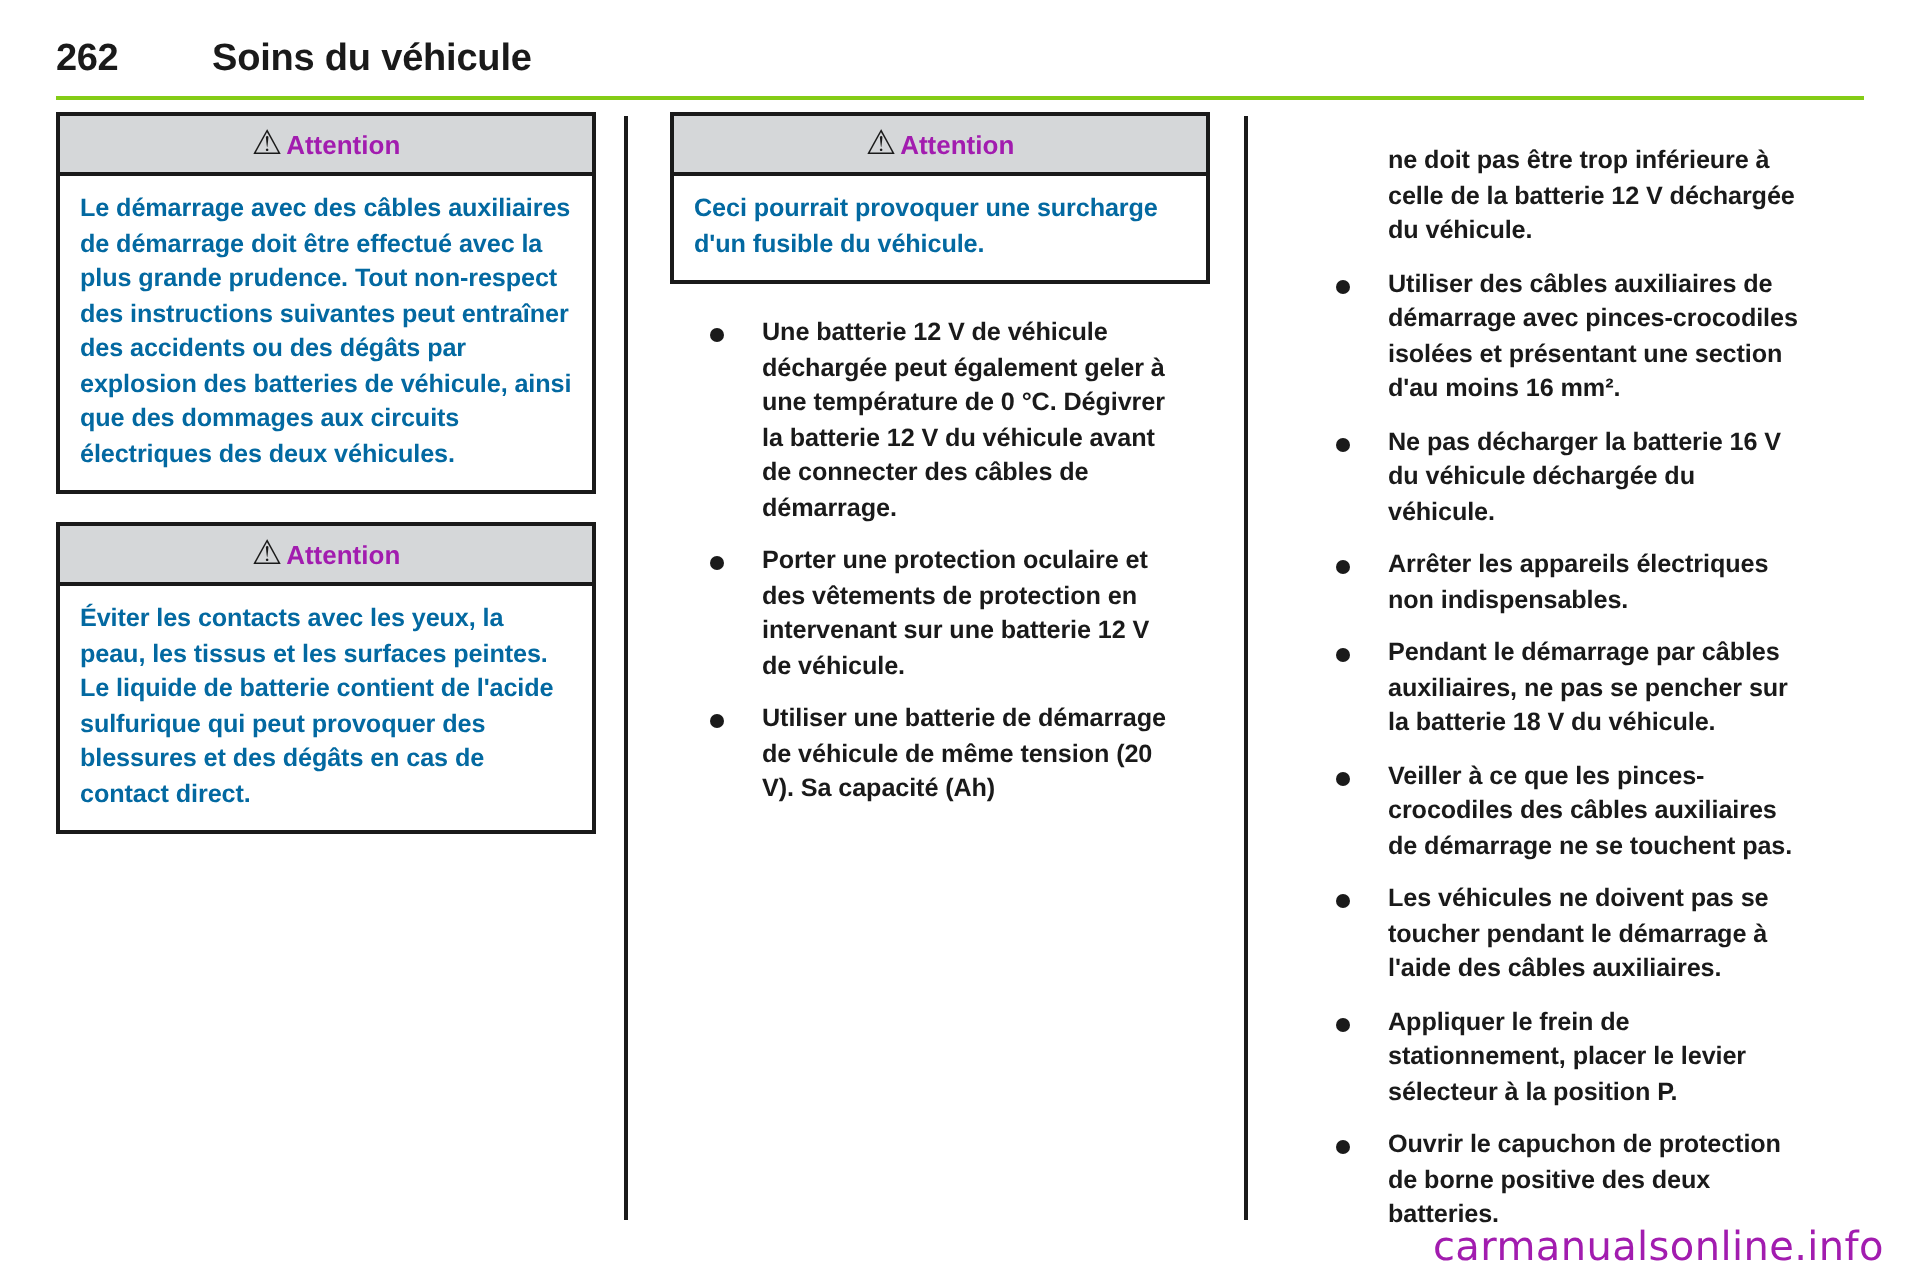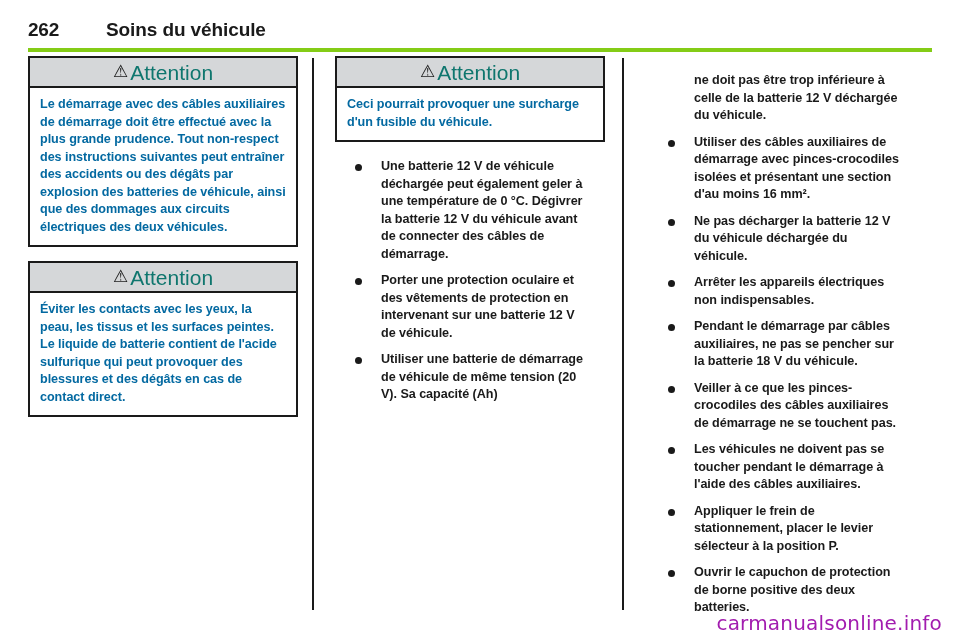--- a/index.html
+++ b/index.html
@@ -25,21 +25,21 @@
     box-sizing: border-box;
   }
 
   
   .page-header {
     position: absolute;
     left: 28px;
     top: 18px;
     width: 904px;
     height: 30px;
-    border-bottom: 4px solid #84cc16;
+    border-bottom: 2px solid #84cc16;
     display: flex;
     align-items: flex-start;
   }
   .page-number {
     font-size: 19px;
     font-weight: bold;
     letter-spacing: -0.2px;
     line-height: 24px;
     width: 78px;
     flex: none;
@@ -98,24 +98,24 @@
     box-sizing: border-box;
   }
   .warn-icon {
     font-size: 17px;
     line-height: 17px;
     color: #1a1a1a;
     display: inline-block;
     transform: translateY(-1px);
   }
   .warn-title {
-    font-size: 21px;
+    font-size: 13px;
     line-height: 19px;
-    color: #0f766e;
-    font-weight: normal;
+    color: #a21caf;
+    font-weight: bold;
   }
   .warn-body {
     padding: 8px 10px 9px 10px;
   }
   .warn-body p {
     margin: 0 0 9px 0;
     font-size: 12.6px;
     line-height: 17.5px;
     font-weight: bold;
     letter-spacing: -0.05px;
@@ -225,21 +225,21 @@
 
     </div>
 
     <div class="col col-3" data-name="column-3">
 
       <ul class="bullets" data-name="bullet-list">
         <li style="padding-left: 30px; list-style: none;" data-name="list-item-continuation">
           <span data-name="continuation-text">ne doit pas être trop inférieure à celle de la batterie 12 V déchargée du véhicule.</span>
         </li>
         <li data-name="list-item">Utiliser des câbles auxiliaires de démarrage avec pinces-crocodiles isolées et présentant une section d'au moins 16 mm².</li>
-        <li data-name="list-item">Ne pas décharger la batterie 12 V du véhicule déchargée du véhicule.</li>
+        <li data-name="list-item">Ne pas décharger la batterie 16 V du véhicule déchargée du véhicule.</li>
         <li data-name="list-item">Arrêter les appareils électriques non indispensables.</li>
         <li data-name="list-item">Pendant le démarrage par câbles auxiliaires, ne pas se pencher sur la batterie 18 V du véhicule.</li>
         <li data-name="list-item">Veiller à ce que les pinces-crocodiles des câbles auxiliaires de démarrage ne se touchent pas.</li>
         <li data-name="list-item">Les véhicules ne doivent pas se toucher pendant le démarrage à l'aide des câbles auxiliaires.</li>
         <li data-name="list-item">Appliquer le frein de stationnement, placer le levier sélecteur à la position P.</li>
         <li data-name="list-item">Ouvrir le capuchon de protection de borne positive des deux batteries.</li>
       </ul>
 
     </div>
 

